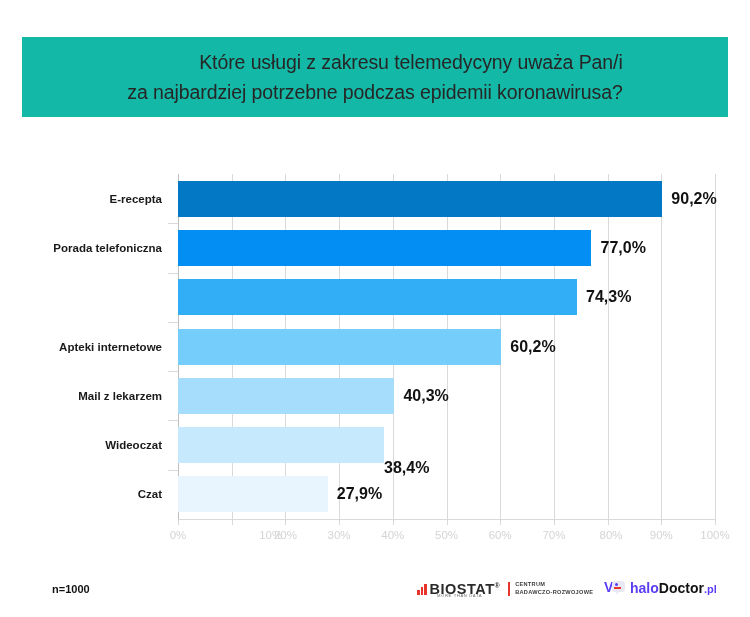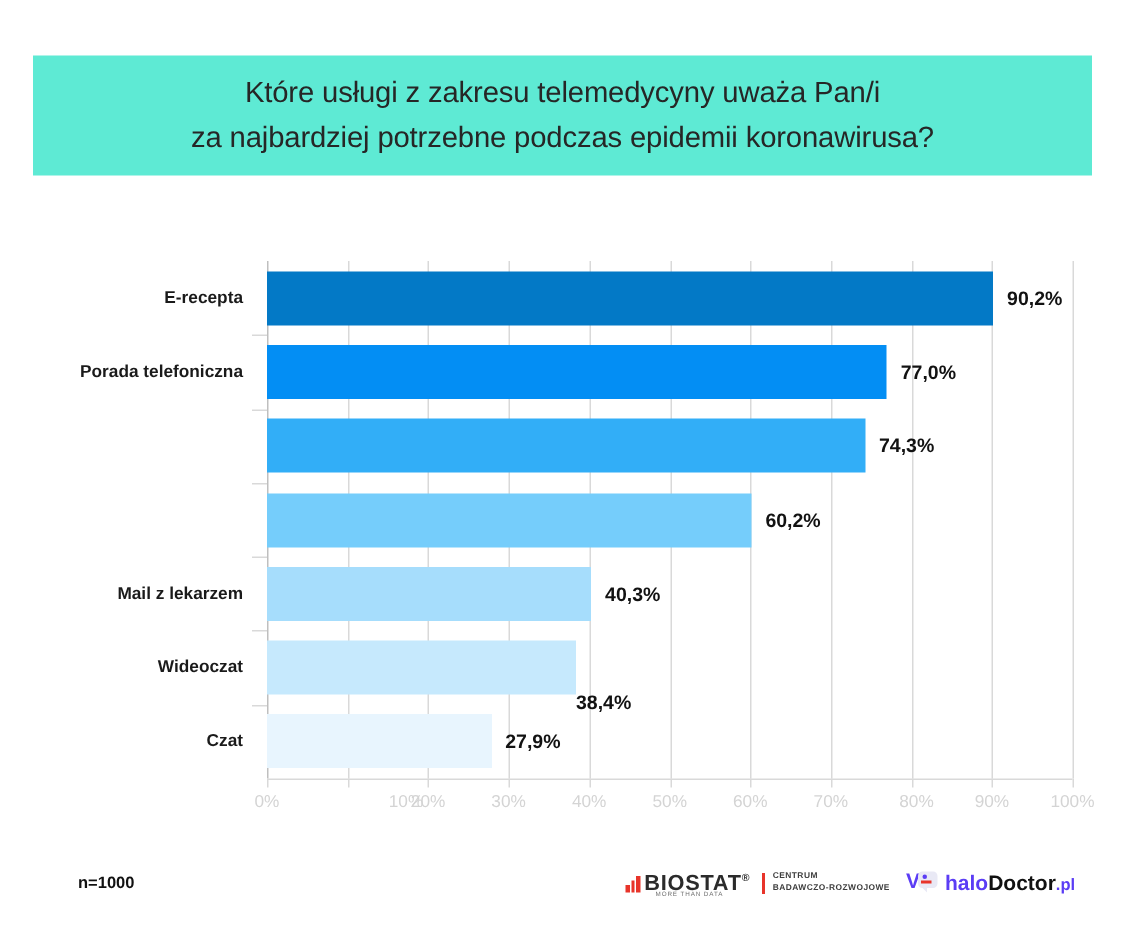--- a/index.html
+++ b/index.html
@@ -15,25 +15,25 @@
     position: relative;
   }
 
   
   .title-band {
     position: absolute;
     left: 22px;
     top: 37px;
     width: 706px;
     height: 80px;
-    background: #5eead4;
+    background: #14b8a6;
     display: flex;
     align-items: center;
     justify-content: center;
-    text-align: center;
+    text-align: right;
   }
   .title-text {
     font-size: 19.5px;
     color: #262626;
     line-height: 1.55;
     letter-spacing: -0.1px;
     white-space: pre-line;
   }
 
   
@@ -93,21 +93,21 @@
     background: #d9d9d9;
   }
 
   .bar {
     position: absolute;
     height: 36px;
     transform: translateY(-50%);
   }
   .bar-value {
     position: absolute;
-    font-size: 13px;
+    font-size: 16px;
     font-weight: bold;
     color: #121212;
     transform: translateY(-50%);
     white-space: nowrap;
   }
 
   
   .xaxis {
     position: absolute;
     left: 178px;
@@ -284,20 +284,21 @@
 
 <div class="title-band">
   <div class="title-text">Które usługi z zakresu telemedycyny uważa Pan/i
 za najbardziej potrzebne podczas epidemii koronawirusa?</div>
 </div>
 
 <div class="chart-wrap">
   <div class="cat-col" id="cat-col">
       <div class="cat-label" style="top: 24.6429px;">E-recepta</div>
       <div class="cat-label" style="top: 73.9286px;">Porada telefoniczna</div>
+      <div class="cat-label" style="top: 172.5px;">Apteki internetowe</div>
       <div class="cat-label" style="top: 221.786px;">Mail z lekarzem</div>
       <div class="cat-label" style="top: 271.071px;">Wideoczat</div>
       <div class="cat-label" style="top: 320.357px;">Czat</div>
     </div>
   <div class="plot" id="plot">
       <div class="gridline zero" style="left: 0px;"></div>
       <div class="gridline" style="left: 53.7px;"></div>
       <div class="gridline" style="left: 107.4px;"></div>
       <div class="gridline" style="left: 161.1px;"></div>
       <div class="gridline" style="left: 214.8px;"></div>

